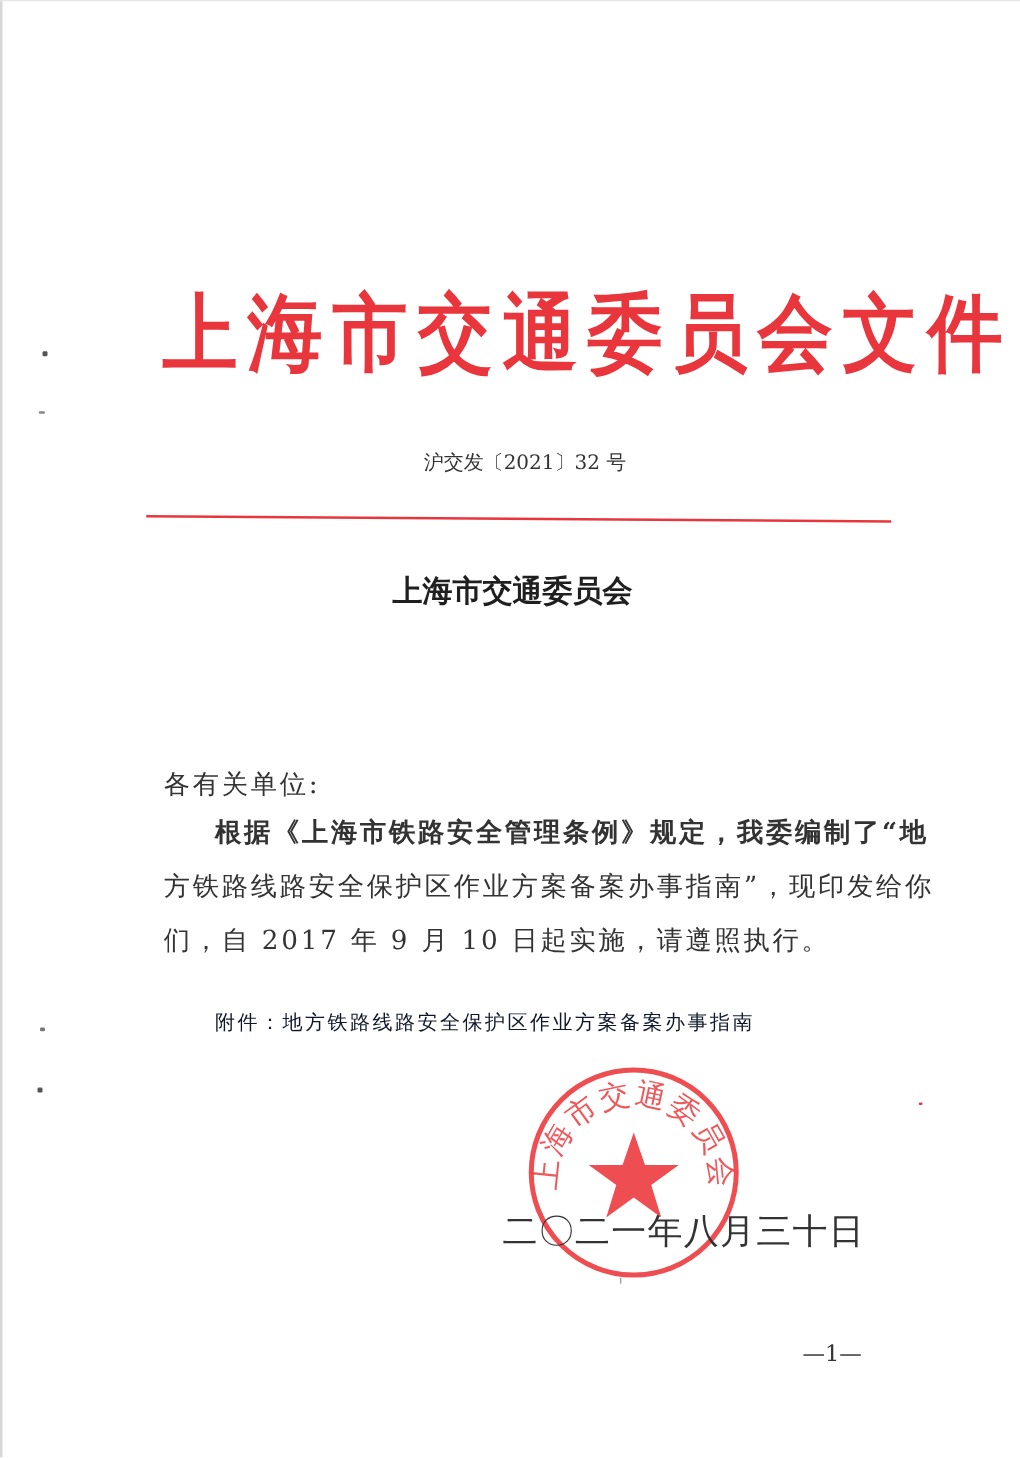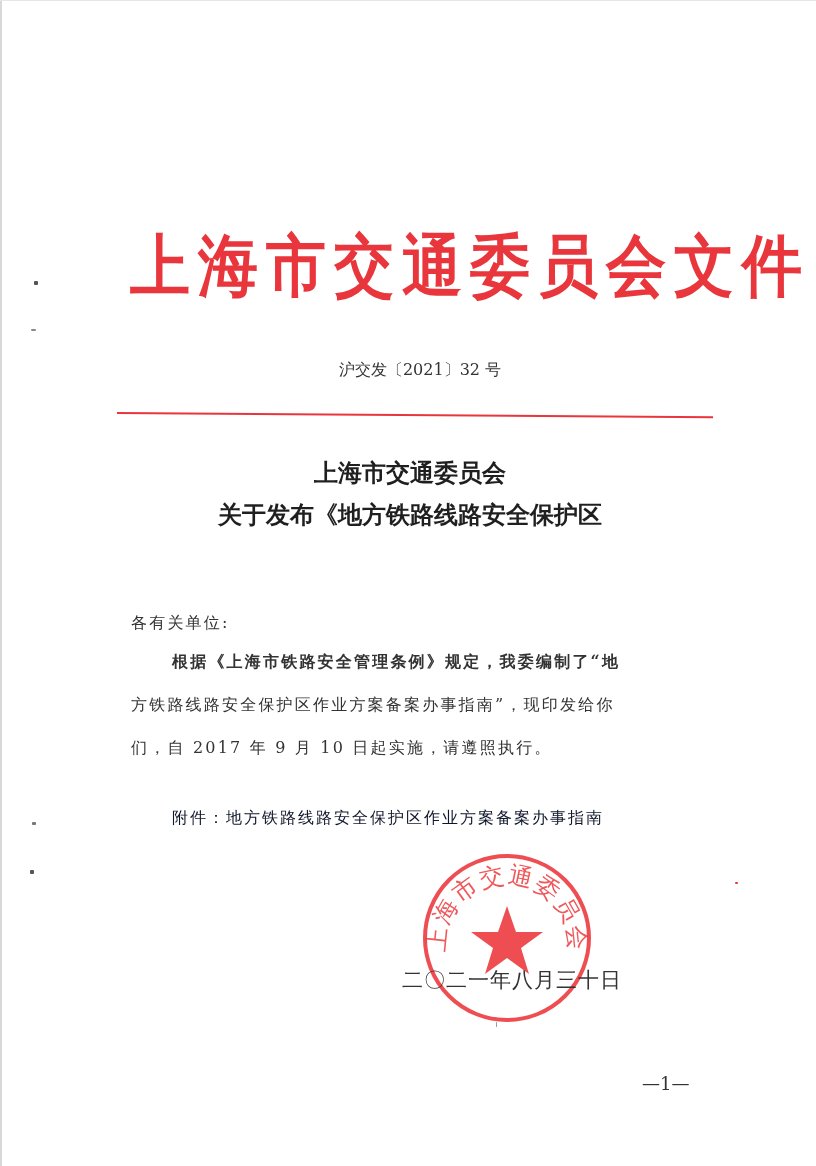--- a/index.html
+++ b/index.html
@@ -23,29 +23,29 @@
     .red-rule {
       position: absolute; left: 117px; top: 412px; width: 596px; height: 2px;
       transform: rotate(0.4deg); transform-origin: left center;
     }
     .title-block {
       position: absolute; left: 150px; top: 452px; width: 520px; text-align: center;
       font-family: "DejaVu Sans", sans-serif; font-weight: bold; font-size: 24px; color: #1f1f1f;
       line-height: 42px;
     }
     .title-line { display: block; white-space: nowrap; }
-    .body-text { position: absolute; left: 131px; width: 586px; font-size: 16px; color: #333; white-space: nowrap; letter-spacing: 2.2px; }
+    .body-text { position: absolute; left: 131px; width: 586px; font-size: 21px; color: #333; white-space: nowrap; letter-spacing: 2.2px; }
     .salutation { top: 613px; }
     .para1 { top: 652px; font-weight: bold; }
     .para2 { top: 695px; }
     .para3 { top: 738px; }
     .attachment { position: absolute; left: 172px; top: 808px; font-size: 16px; color: #0f172a; white-space: nowrap; letter-spacing: 2px; }
     .seal { position: absolute; left: 421px; top: 852px; width: 172px; height: 172px; }
     .issue-date {
-      position: absolute; left: 402px; top: 966px; font-size: 21px; color: #333; white-space: nowrap;
+      position: absolute; left: 402px; top: 966px; font-size: 28px; color: #333; white-space: nowrap;
       font-family: "DejaVu Sans", sans-serif; letter-spacing: 1px;
     }
     .page-number { position: absolute; left: 642px; top: 1073px; font-size: 18px; color: #333; white-space: nowrap; }
   </style>
 </head>
 <body>
 
 <div class="page-edge-left"></div>
 <div class="page-edge-top"></div>
 
@@ -57,21 +57,20 @@
 <div class="speck" style="left:496px;top:1022px;width:1px;height:5px;background:#999;"></div>
 
 <div class="masthead" style="color:#e8363c;">上海市交通委员会文件</div>
 
 <div class="doc-number">沪交发〔2021〕32 号</div>
 
 <div class="red-rule" style="background:#e8363c;"></div>
 
 <div class="title-block">
   <span class="title-line">上海市交通委员会</span>
-  <span class="title-line">关于发布《地方铁路线路安全保护区</span>
 </div>
 
 <div class="body-text salutation">各有关单位:</div>
 <div class="body-text para1" style="text-indent:41px;">根据《上海市铁路安全管理条例》规定，我委编制了“地</div>
 <div class="body-text para2">方铁路线路安全保护区作业方案备案办事指南”，现印发给你</div>
 <div class="body-text para3">们，自 2017 年 9 月 10 日起实施，请遵照执行。</div>
 
 <div class="attachment">附件：地方铁路线路安全保护区作业方案备案办事指南</div>
 
 <svg class="seal" viewBox="0 0 172 172">

